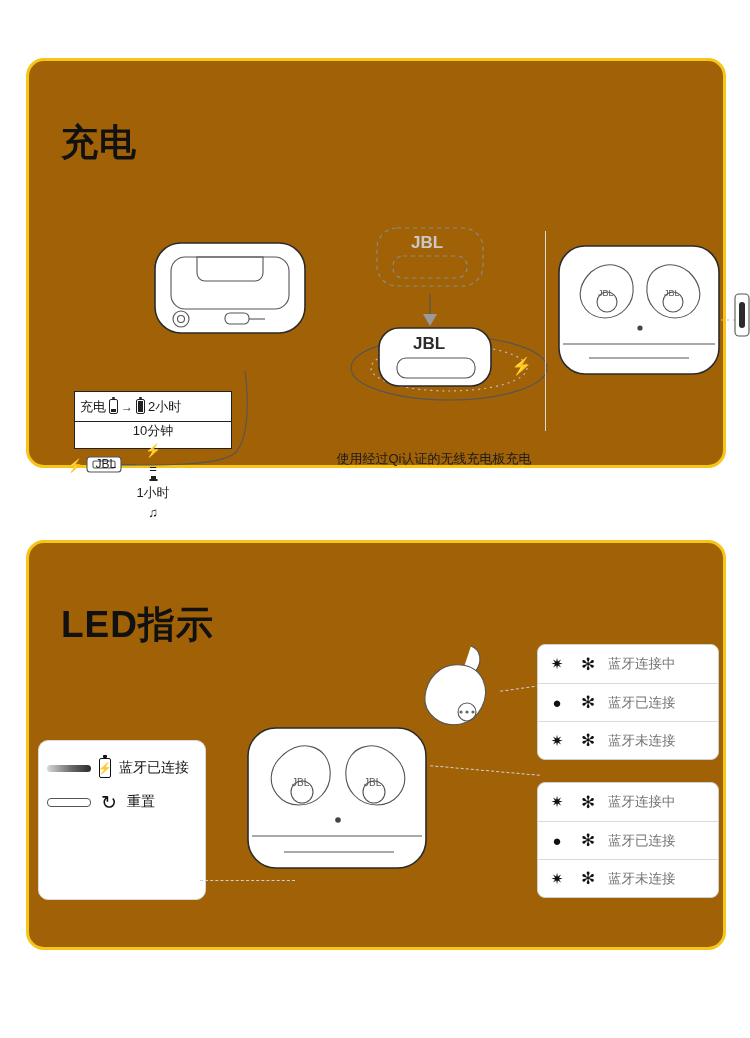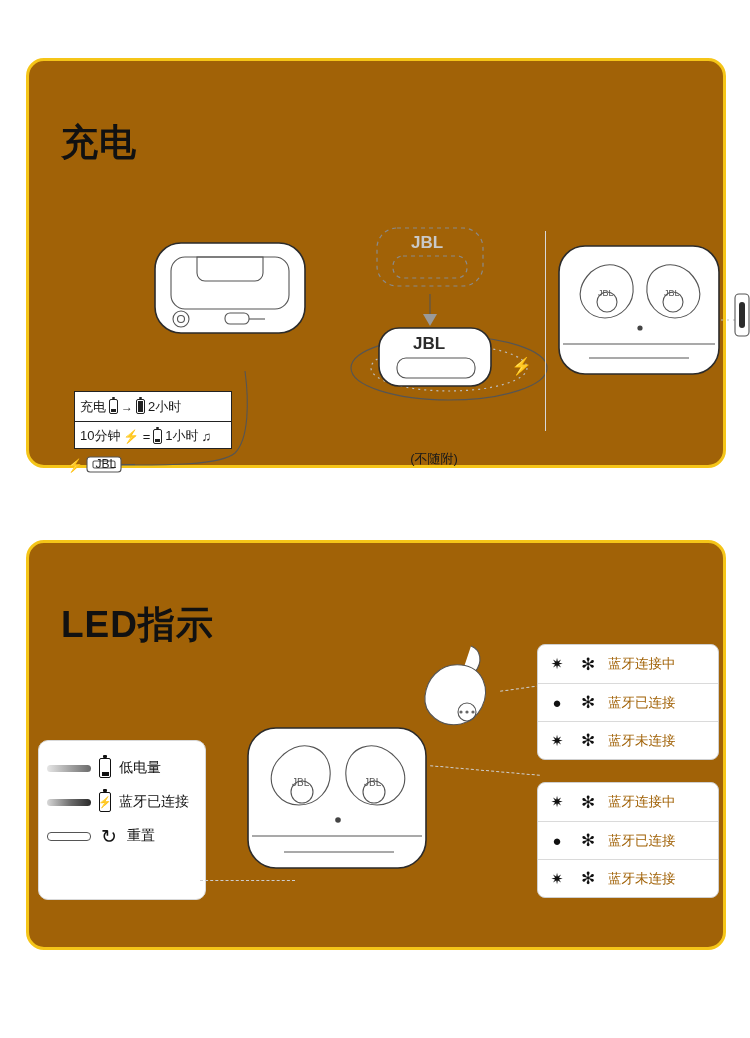--- a/index.html
+++ b/index.html
@@ -59,21 +59,21 @@
   .info-row {
     display: flex;
     align-items: center;
     height: 29px;
     padding: 0 5px;
     box-sizing: border-box;
     font-size: 13px;
     white-space: nowrap;
     gap: 3px;
   }
-  .info-row + .info-row { border-top: 1.5px solid #222; }
+  .info-row + .info-row { border-top: 1.5px solid #222; flex-direction: column; }
 
   .mini-batt {
     display: inline-block;
     width: 9px; height: 15px;
     border: 1.3px solid #222;
     border-radius: 2px;
     position: relative;
     box-sizing: border-box;
   }
   .mini-batt::after {
@@ -186,21 +186,21 @@
     display: flex;
     align-items: center;
     height: 38px;
     padding: 0 8px;
     gap: 10px;
     box-sizing: border-box;
   }
   .led-row + .led-row { border-top: 1px solid #dadada; }
   .led-dot-cell { width: 22px; text-align: center; font-size: 15px; color: #111; }
   .bt-cell { width: 20px; text-align: center; font-size: 17px; color: #111; }
-  .led-text { font-size: 13.5px; color: #a16207; }
+  .led-text { font-size: 13.5px; color: #737373; }
 
   .connector {
     position: absolute;
     border-top: 1px dashed #cfcfcf;
   }
   #conn-bud { left: 500px; top: 688px; width: 40px; transform: rotate(-8deg); }
   #conn-case-1 { left: 430px; top: 770px; width: 110px; transform: rotate(5deg); }
   #conn-case-2 { left: 200px; top: 880px; width: 95px; }
 </style>
 </head>
@@ -264,21 +264,21 @@
       <ellipse class="ln-dot" cx="100" cy="192" rx="78" ry="23"></ellipse>
 
       <rect class="ln fill-w" x="30" y="152" width="112" height="58" rx="20"></rect>
       <rect class="ln-thin" x="48" y="182" width="78" height="20" rx="9"></rect>
       <text x="64" y="173" font-size="17" font-weight="bold" fill="#2b2b2b" font-family="'Liberation Sans',sans-serif">JBL</text>
       <text x="162" y="196" font-size="17" fill="#111">⚡</text>
     </svg>
   </div>
 
   <div class="caption" id="wireless-caption">
-    <div>(不随附)</div>
+    <div>使用经过Qi认证的无线充电板充电</div>
   </div>
 
   <div class="vdiv" id="charging-divider"></div>
 
   <div id="earbuds-case-art">
     <svg width="190" height="150" viewBox="0 0 190 150">
       <rect class="ln fill-w" x="10" y="10" width="160" height="128" rx="26"></rect>
       <path class="ln-thin" d="M14 108 h152"></path>
       <path class="ln-thin" d="M40 122 h100"></path>
 
@@ -296,27 +296,20 @@
       <rect x="190" y="66" width="6" height="26" rx="3" fill="#2b2b2b"></rect>
     </svg>
   </div>
 </section>
 
 <section class="panel" id="panel-led">
   <h2 class="panel-title" id="led-title">LED指示</h2>
 </section>
 
 <div id="battery-legend">
-  <div class="legend-row">
-    <span class="bar grad-low"></span>
-    <span class="batt-icon">
-        <span class="lvl low"></span>
-      </span>
-    <span class="legend-label">低电量</span>
-  </div>
   <div class="legend-row">
     <span class="bar grad-mid"></span>
     <span class="batt-icon">
         <span class="bolt">⚡</span>
       </span>
     <span class="legend-label">蓝牙已连接</span>
   </div>
   <div class="legend-row">
     <span class="bar hollow"></span>
     <span class="reset-icon">↻</span>

